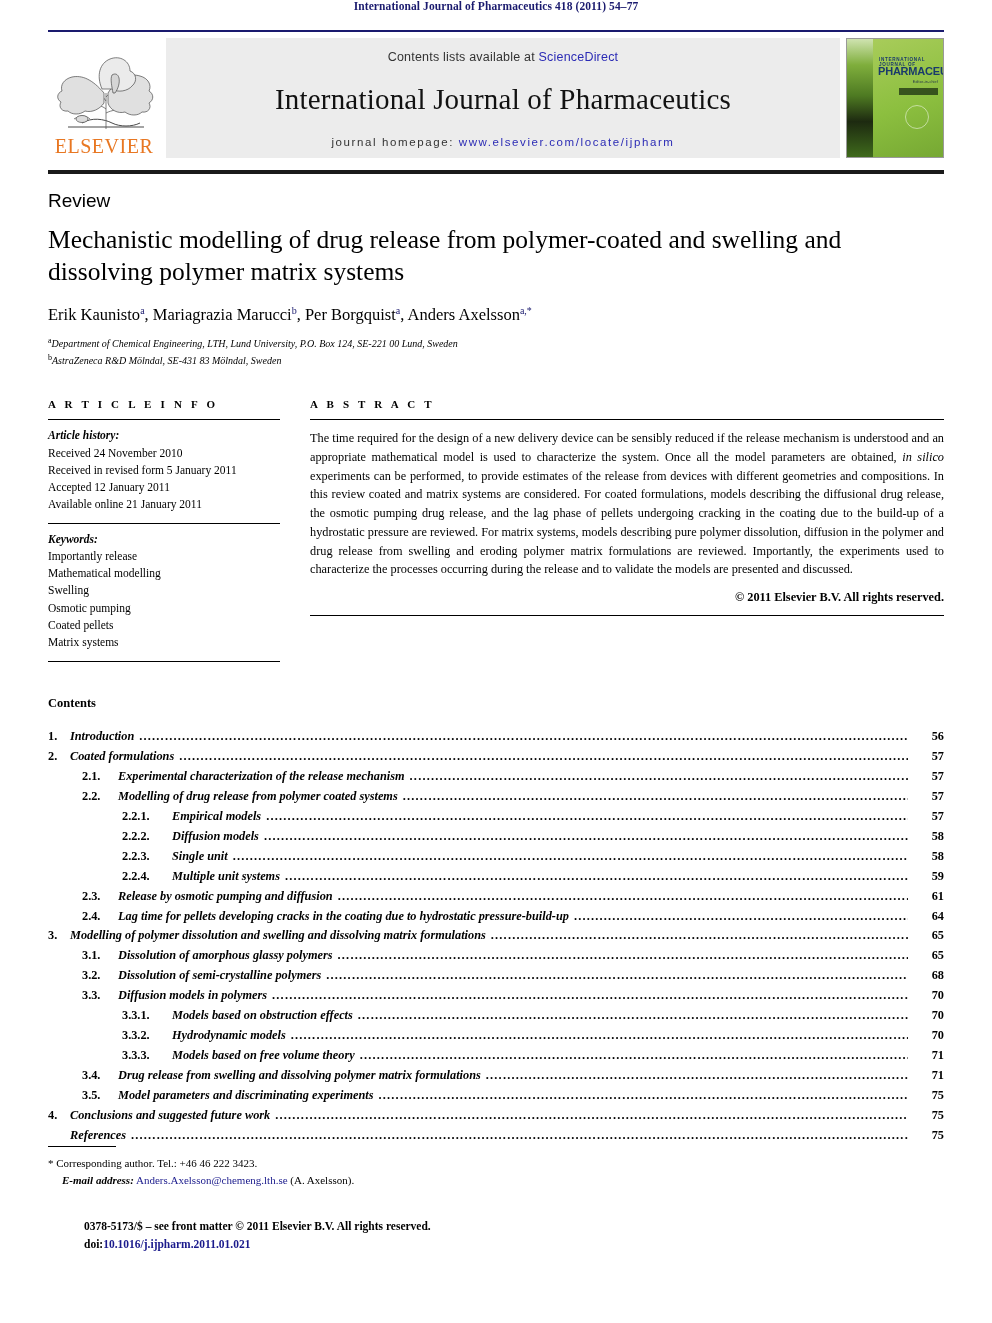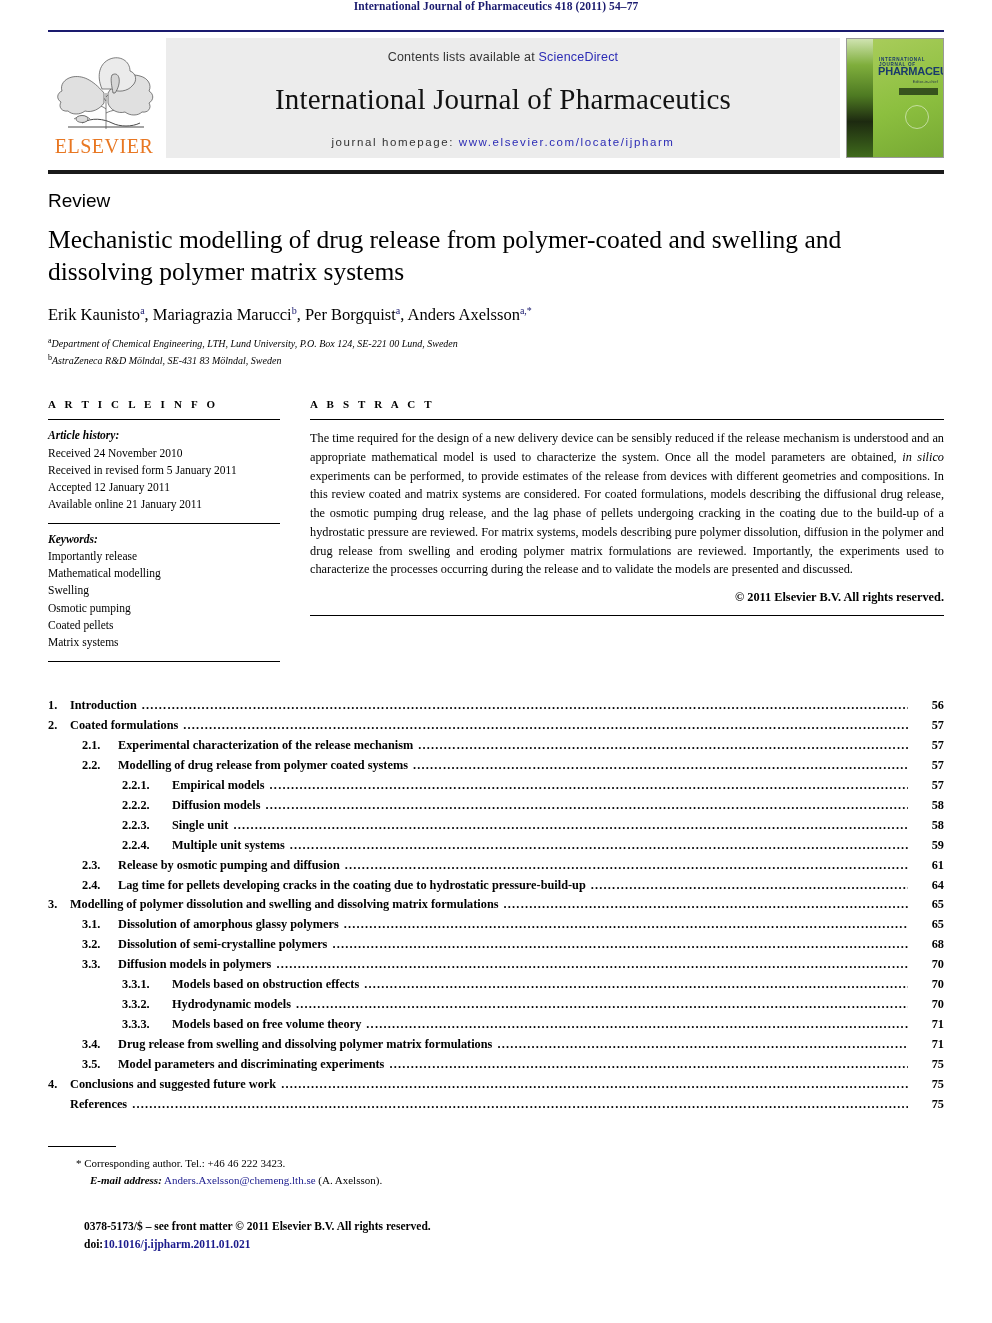--- a/index.html
+++ b/index.html
@@ -242,20 +242,21 @@
   .toc-num {
     flex: 0 0 auto;
     font-weight: bold;
     white-space: nowrap;
   }
   .toc-label {
     flex: 0 0 auto;
     font-weight: bold;
     white-space: nowrap;
     padding-right: 3px;
+    font-style: italic;
   }
   .toc-dots {
     flex: 1 1 auto;
     overflow: hidden;
     white-space: nowrap;
     font-weight: bold;
     letter-spacing: 1.2px;
     color: #000;
     margin: 0 2px;
   }
@@ -276,21 +277,20 @@
     position: absolute;
     left: 48px;
     top: 1146px;
     width: 500px;
   }
   .foot-rule { width: 68px; border-top: 1px solid #000; margin-bottom: 8px; }
   .footnote {
     font-family: "Liberation Serif", serif;
     font-size: 11px;
     line-height: 1.55;
-    margin-left: 28px;
   }
   .footnote .em { font-style: italic; font-weight: bold; }
   .footnote a, .mailto { color: #1a1a8c; text-decoration: none; }
 
   .imprint {
     position: absolute;
     left: 48px;
     top: 1218px;
     font-family: "Liberation Serif", serif;
     font-size: 11.5px;
@@ -396,20 +396,21 @@
     <div class="col-abstract">
       <div class="sec-head">A B S T R A C T</div>
       <div class="rule"></div>
       <div class="abstract-body"><span>The time required for the design of a new delivery device can be sensibly reduced if the release mechanism is understood and an appropriate mathematical model is used to characterize the system. Once all the model parameters are obtained, </span><em>in silico</em><span> experiments can be performed, to provide estimates of the release from devices with different geometries and compositions. In this review coated and matrix systems are considered. For coated formulations, models describing the diffusional drug release, the osmotic pumping drug release, and the lag phase of pellets undergoing cracking in the coating due to the build-up of a hydrostatic pressure are reviewed. For matrix systems, models describing pure polymer dissolution, diffusion in the polymer and drug release from swelling and eroding polymer matrix formulations are reviewed. Importantly, the experiments used to characterize the processes occurring during the release and to validate the models are presented and discussed.</span></div>
       <div class="copyright">© 2011 Elsevier B.V. All rights reserved.</div>
       <div class="abs-bottom-rule"></div>
     </div>
   </div>
 
   <div class="contents-wrap">
+    <div class="contents-title">Contents</div>
     <div class="toc" id="toc-list">
         <div class="toc-row lvl1">
           <span class="toc-num">1.</span>
           <span class="toc-label">Introduction</span>
           <span class="toc-dots">........................................................................................................................................................................................................</span>
           <span class="toc-page">56</span>
         </div>
         <div class="toc-row lvl1">
           <span class="toc-num">2.</span>
           <span class="toc-label">Coated formulations</span>

